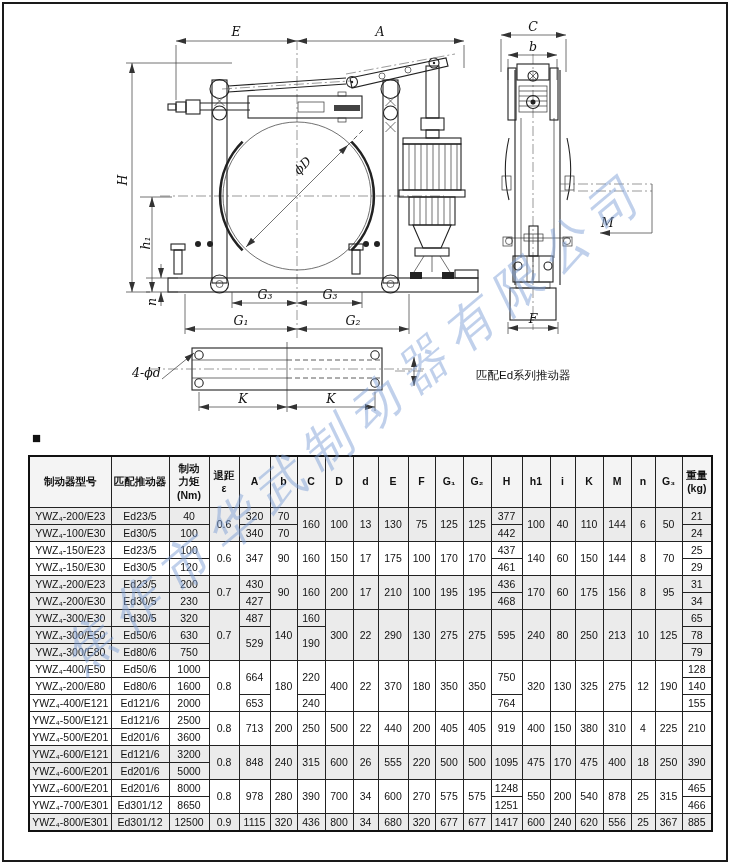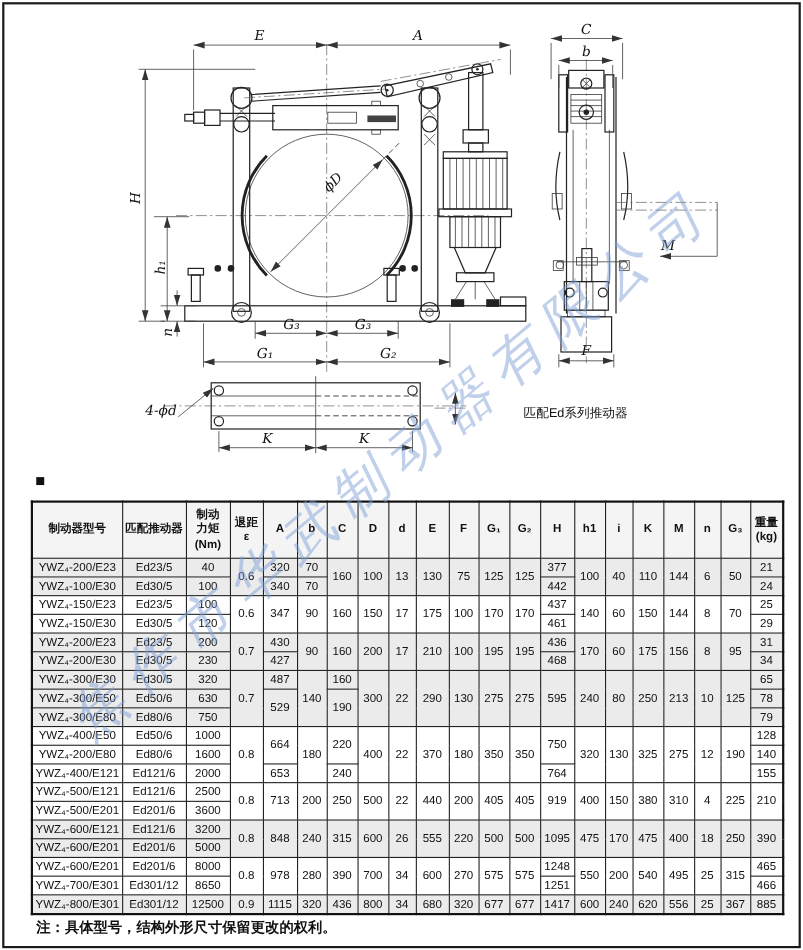--- a/index.html
+++ b/index.html
@@ -513,21 +513,21 @@
           <td rowspan="2">700</td>
           <td rowspan="2">34</td>
           <td rowspan="2">600</td>
           <td rowspan="2">270</td>
           <td rowspan="2">575</td>
           <td rowspan="2">575</td>
           <td>1248</td>
           <td rowspan="2">550</td>
           <td rowspan="2">200</td>
           <td rowspan="2">540</td>
-          <td rowspan="2">495</td>
+          <td rowspan="2">878</td>
           <td rowspan="2">25</td>
           <td rowspan="2">315</td>
           <td>465</td>
         </tr>
         <tr>
           <td>YWZ₄-700/E301</td>
           <td>Ed301/12</td>
           <td>8650</td>
           <td>1251</td>
           <td>466</td>
@@ -551,16 +551,15 @@
           <td>240</td>
           <td>620</td>
           <td>556</td>
           <td>25</td>
           <td>367</td>
           <td>885</td>
         </tr>
       </tbody>
     </table>
 
-  <div class="footer-note">注：具体型号，结构外形尺寸保留更改的权利。</div>
 
   <div class="watermark">焦作市华武制动器有限公司</div>
 </div>
 
 </body></html>

